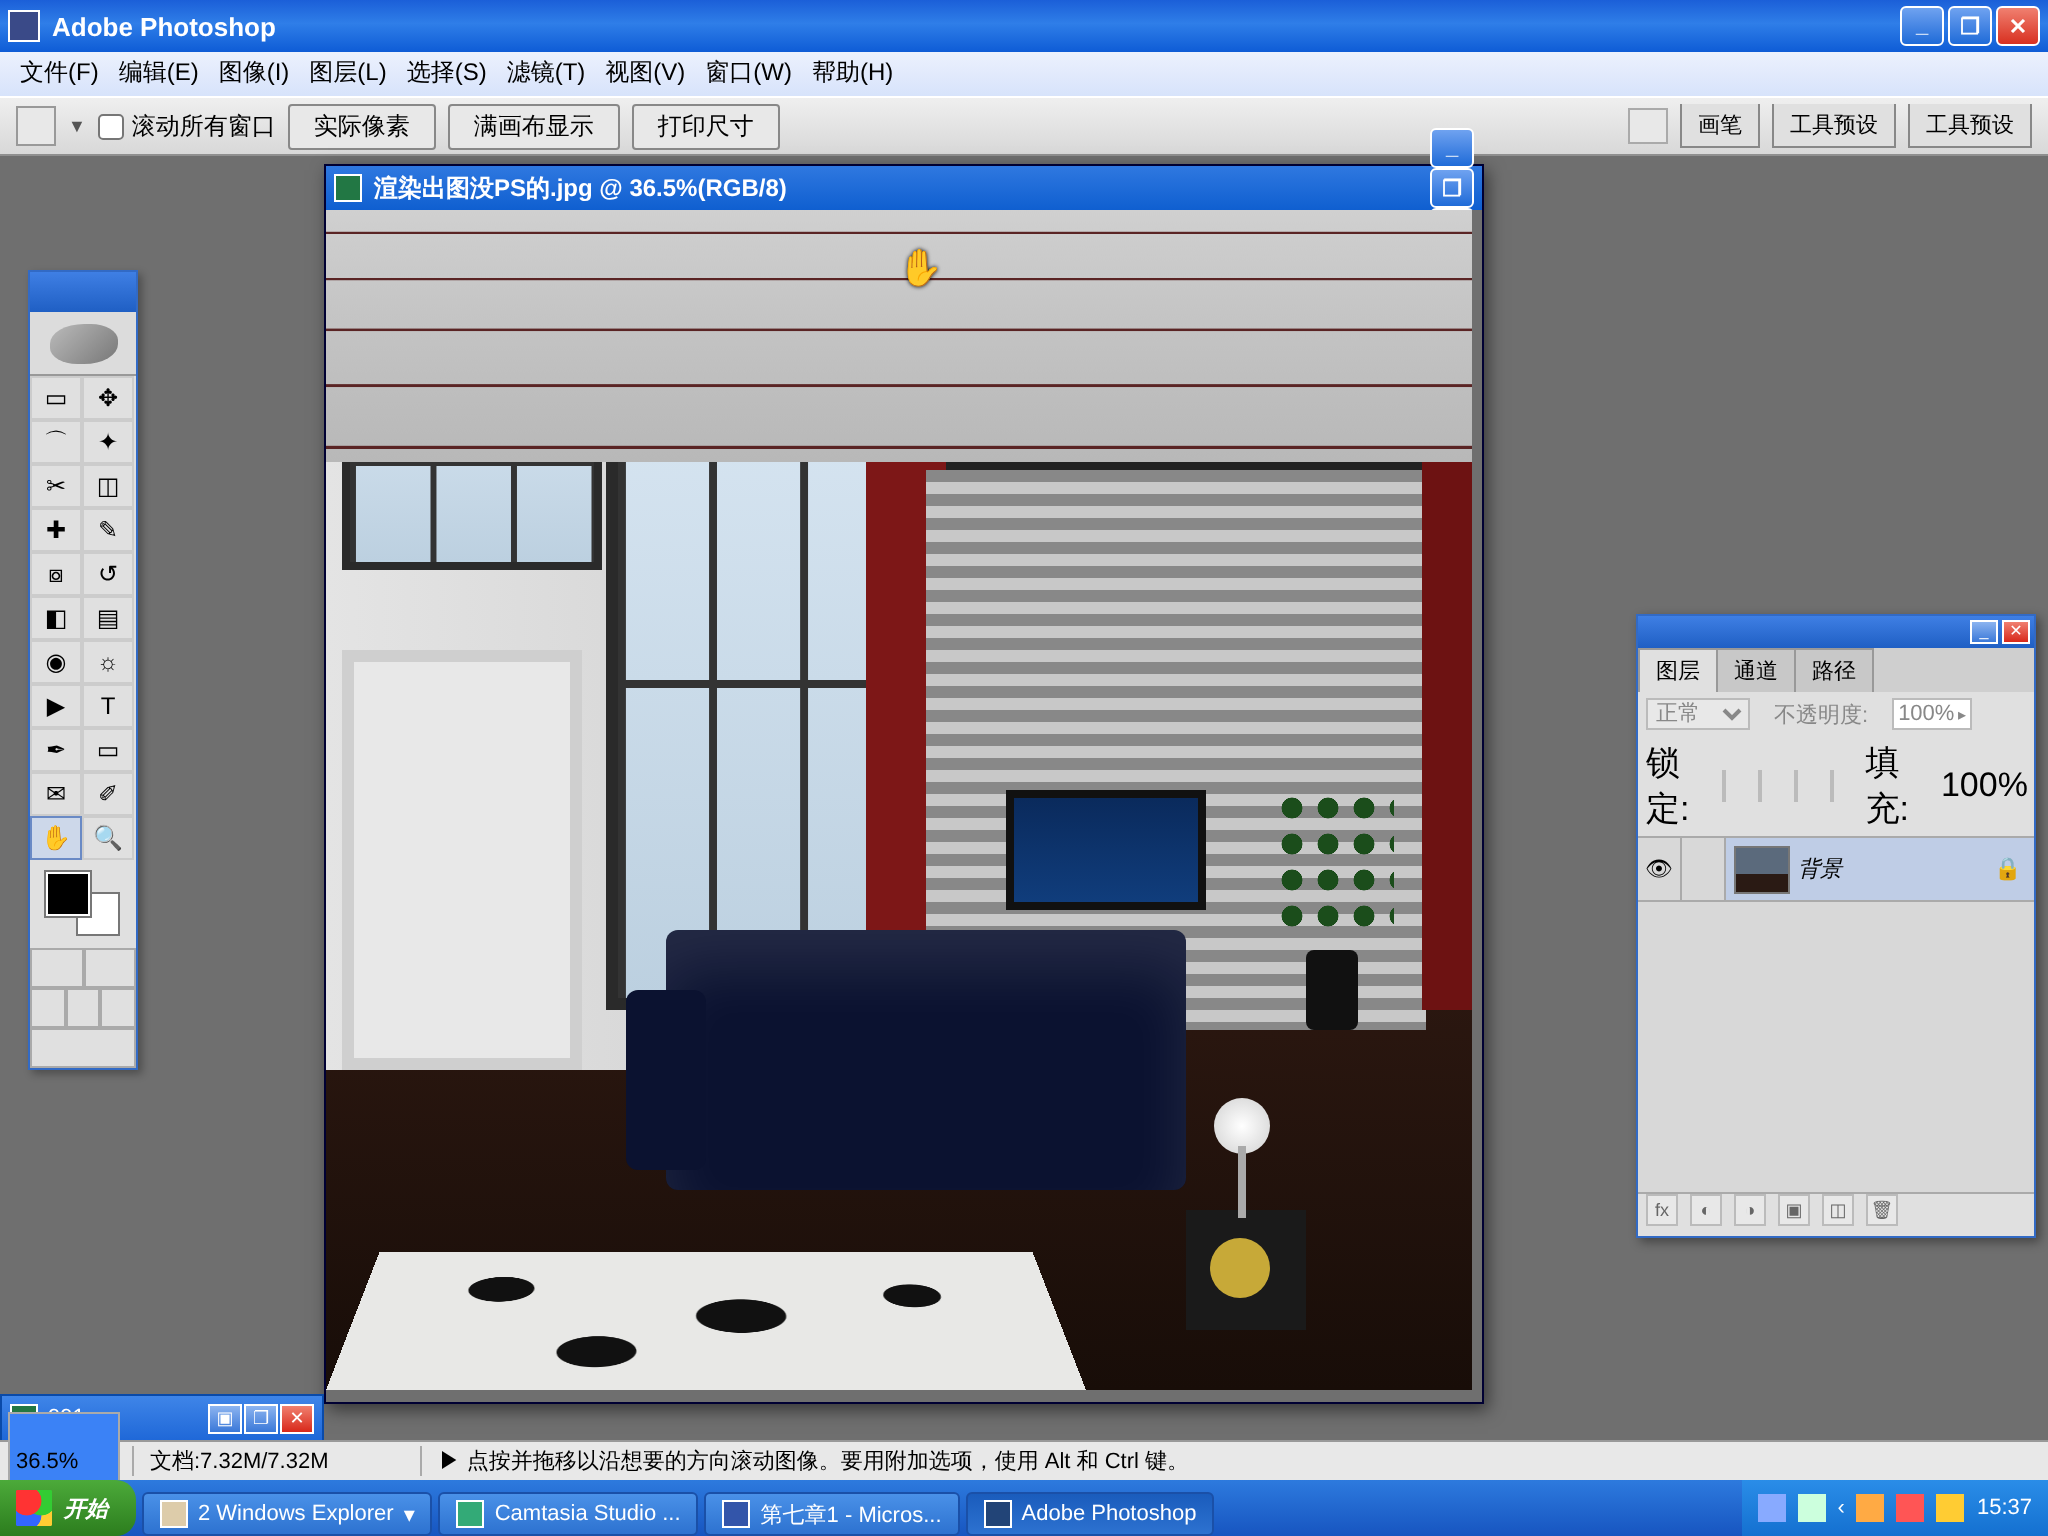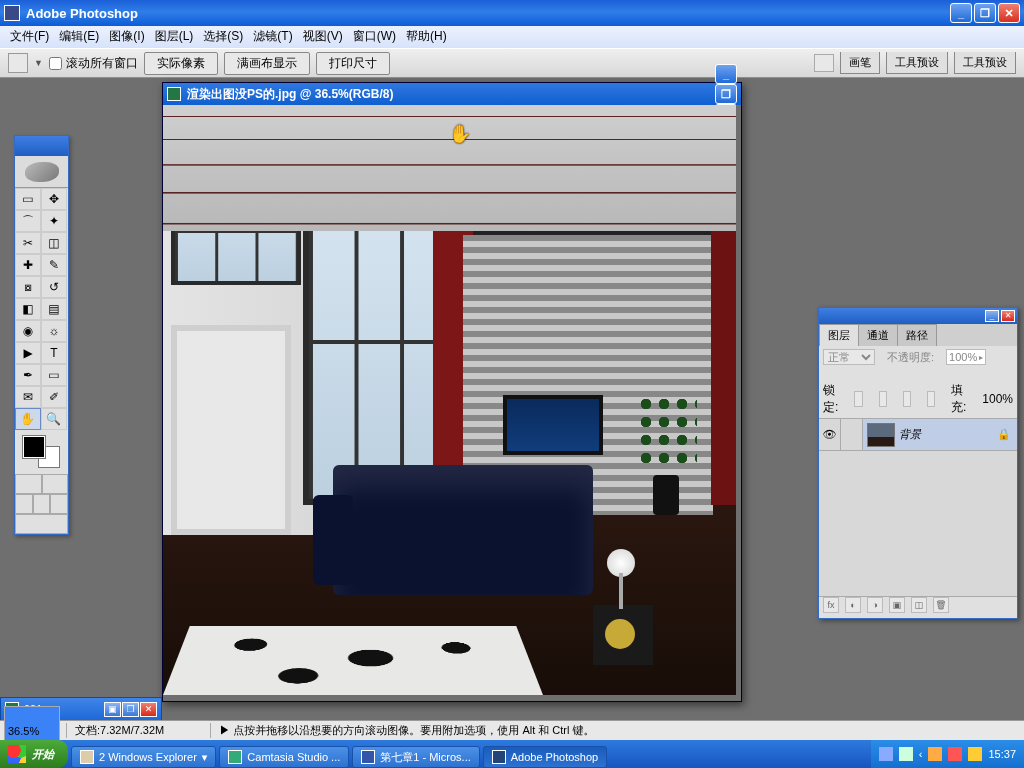--- a/index.html
+++ b/index.html
@@ -101,21 +101,21 @@
 .layerspanel .lptitle { height:16px; background:linear-gradient(#3f7fe4,#1f5fc4); display:flex; justify-content:flex-end; align-items:center; padding-right:2px; gap:2px; }
 .layerspanel .lptitle .mini { width:14px; height:12px; background:linear-gradient(#8cb4f0,#3a78d8); border:1px solid #fff; font-size:8px; color:#fff; text-align:center; cursor:pointer; }
 .layerspanel .lptitle .close { background:linear-gradient(#f08070,#d8281a); }
 .lptabs { display:flex; font-size:11px; background:#cfcfcf; }
 .lptabs span { padding:3px 8px; background:#e0e0e0; border:1px solid #999; border-bottom:none; margin-right:-1px; cursor:pointer; }
 .lptabs span.inactive { background:#c8c8c8; }
 .lpopt { display:flex; align-items:center; font-size:11px; padding:3px 4px; gap:12px; color:#888; }
 .lpopt select { font-size:11px; width:52px; background:#e8e8e8; border:1px solid #bbb; color:#888; }
 .lpopt .opval { width:40px; border:1px solid #bbb; padding:1px 2px; display:inline-flex; align-items:center; background:#fff; }
 .lpopt .opval::after { content:"▸"; font-size:8px; margin-left:auto; color:#888; }
-.lplock { display:flex; align-items:center; font-size:12px; padding:2px 4px; gap:16px; border-bottom:1px solid #aaa;margin-top:12px; }
+.lplock { display:flex; align-items:center; font-size:17px; padding:2px 4px; gap:16px; border-bottom:1px solid #aaa; }
 .lplock .lockico { width:16px; height:16px; border:1px solid #bbb; background:#e8e8e8; }
 .layerlist { height:186px; background:#d8d8d8; overflow:auto; }
 .layer { display:flex; align-items:center; height:32px; background:#bfcde6; border-bottom:1px solid #aaa; font-size:11px; }
 .layer .eye { width:22px; height:100%; border-right:1px solid #aaa; background:#d8d8d8; display:flex; align-items:center; justify-content:center; }
 .layer .link { width:22px; height:100%; border-right:1px solid #aaa; background:#d8d8d8; }
 .layer .thumb { width:28px; height:24px; margin:0 4px; background:linear-gradient(#5b6a7c 60%,#2a1a14 60%); border:1px solid #777; }
 .layer .lname { flex:1; font-style:italic; }
 .layer .lock { width:16px; margin-right:4px; }
 .lpfoot { position:absolute; bottom:0; left:0; right:0; height:22px; background:#e0e0e0; border-top:1px solid #aaa; display:flex; align-items:flex-start; font-size:11px; padding:0 4px; gap:6px; color:#666; }
 .lpfoot .fico { width:16px; height:16px; border:1px solid #bbb; background:#e8e8e8; display:flex; align-items:center; justify-content:center; font-size:9px; }

